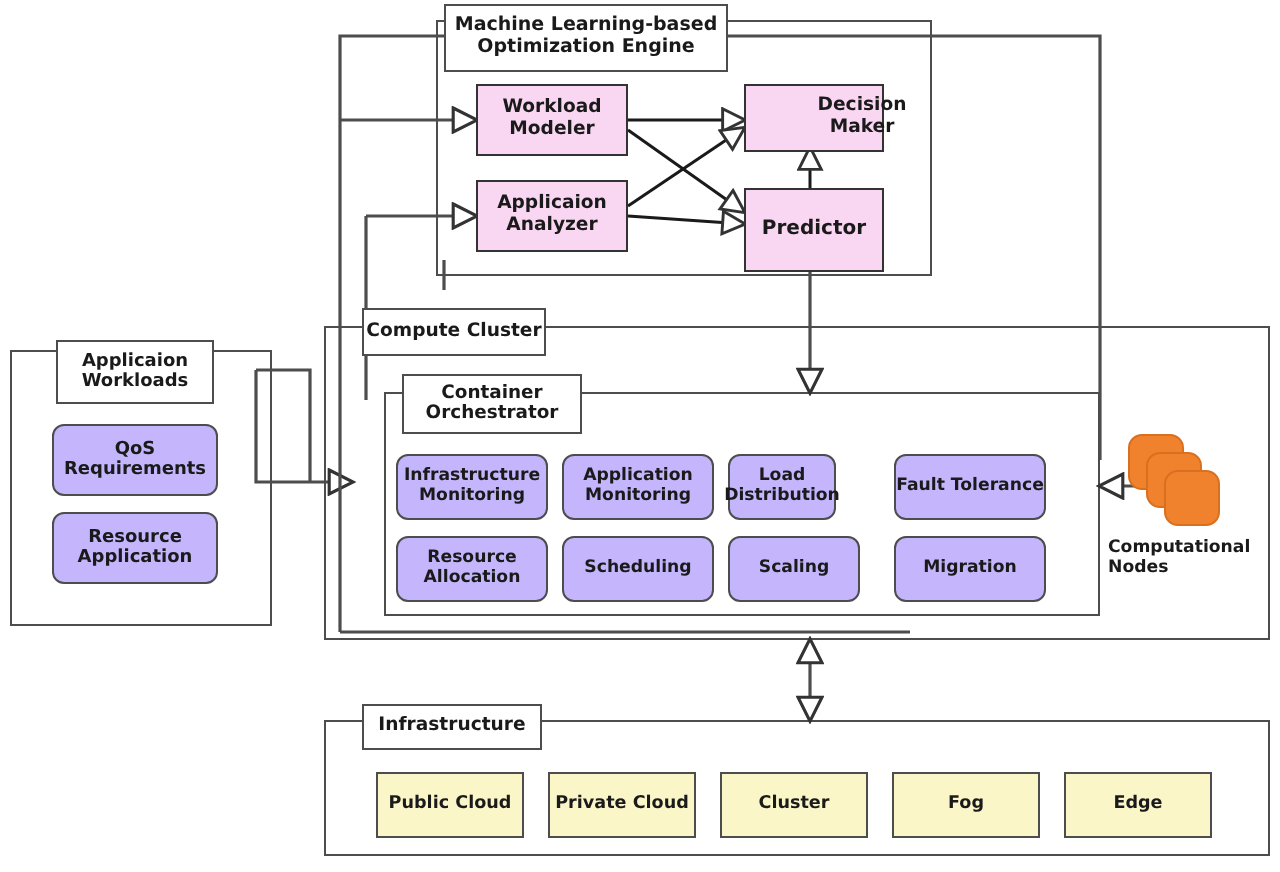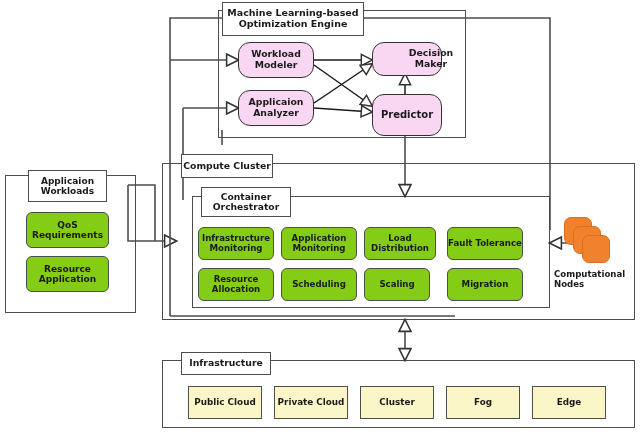--- a/index.html
+++ b/index.html
@@ -8,22 +8,22 @@
 
   
   .panel{position:absolute;border:1.6px solid #4d4d4d;background:transparent;box-sizing:border-box;}
   .panel-title{position:absolute;border:1.6px solid #4d4d4d;background:#ffffff;box-sizing:border-box;
                display:flex;align-items:center;justify-content:center;text-align:center;
                font-weight:bold;color:#1a1a1a;line-height:1.12;z-index:6;}
 
   
   .nbox{position:absolute;box-sizing:border-box;display:flex;align-items:center;justify-content:center;
         text-align:center;font-weight:bold;color:#1a1a1a;line-height:1.14;z-index:5;}
-  .pink{background:#84cc16;border:1.6px solid #4d4d4d;border-radius:6px;}
-  .pink-sq{background:#f9d6f2;border:1.6px solid #333333;border-radius:12px;}
+  .pink{background:#c4b5fd;border:1.6px solid #4d4d4d;border-radius:6px;}
+  .pink-sq{background:#f9d6f2;border:1.6px solid #333333;border-radius:0;}
   .yellow{background:#fbf6c8;border:1.6px solid #4d4d4d;border-radius:0;}
 
   .lbl{position:absolute;text-align:left;font-weight:bold;color:#1a1a1a;line-height:1.15;z-index:5;}
 
   
   .cn{position:absolute;border-radius:7px;background:#f0822e;border:1px solid #d9701f;z-index:4;}
 </style>
 </head>
 <body>
 
@@ -87,21 +87,21 @@
   <div class="nbox pink" style="left:26px;top:256px;width:83px;height:36px;font-size:9px;">Resource Application</div>
 
   <div class="panel" style="left:162px;top:163px;width:473px;height:157px;"></div>
   <div class="panel-title" style="left:181px;top:154px;width:92px;height:24px;font-size:9.3px;">Compute Cluster</div>
 
   <div class="panel" style="left:192px;top:196px;width:358px;height:112px;"></div>
   <div class="panel-title" style="left:201px;top:187px;width:90px;height:30px;font-size:9.2px;padding:0 3px;">Container Orchestrator</div>
 
   <div class="nbox pink" style="left:198px;top:227px;width:76px;height:33px;font-size:8.6px;">Infrastructure Monitoring</div>
   <div class="nbox pink" style="left:281px;top:227px;width:76px;height:33px;font-size:8.6px;">Application Monitoring</div>
-  <div class="nbox pink" style="left:364px;top:227px;width:72px;height:33px;font-size:8.6px;">Load Distribution</div>
+  <div class="nbox pink" style="left:364px;top:227px;width:54px;height:33px;font-size:8.6px;">Load Distribution</div>
   <div class="nbox pink" style="left:447px;top:227px;width:76px;height:33px;font-size:8.6px;">Fault Tolerance</div>
 
   <div class="nbox pink" style="left:198px;top:268px;width:76px;height:33px;font-size:8.6px;">Resource Allocation</div>
   <div class="nbox pink" style="left:281px;top:268px;width:76px;height:33px;font-size:8.6px;">Scheduling</div>
   <div class="nbox pink" style="left:364px;top:268px;width:66px;height:33px;font-size:8.6px;">Scaling</div>
   <div class="nbox pink" style="left:447px;top:268px;width:76px;height:33px;font-size:8.6px;">Migration</div>
 
   <div style="position:absolute;left:560px;top:215px;width:70px;height:80px;z-index:4;">
     <div class="cn" style="left:4px;top:2px;width:26px;height:26px;"></div>
     <div class="cn" style="left:13px;top:11px;width:26px;height:26px;"></div>

